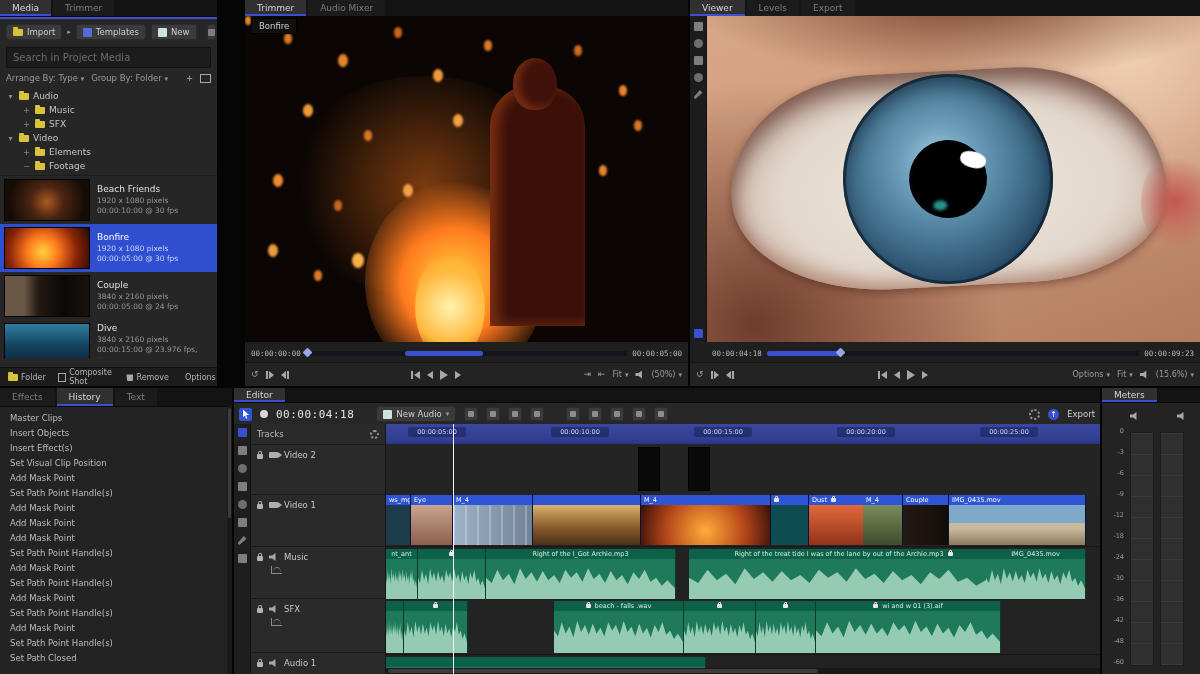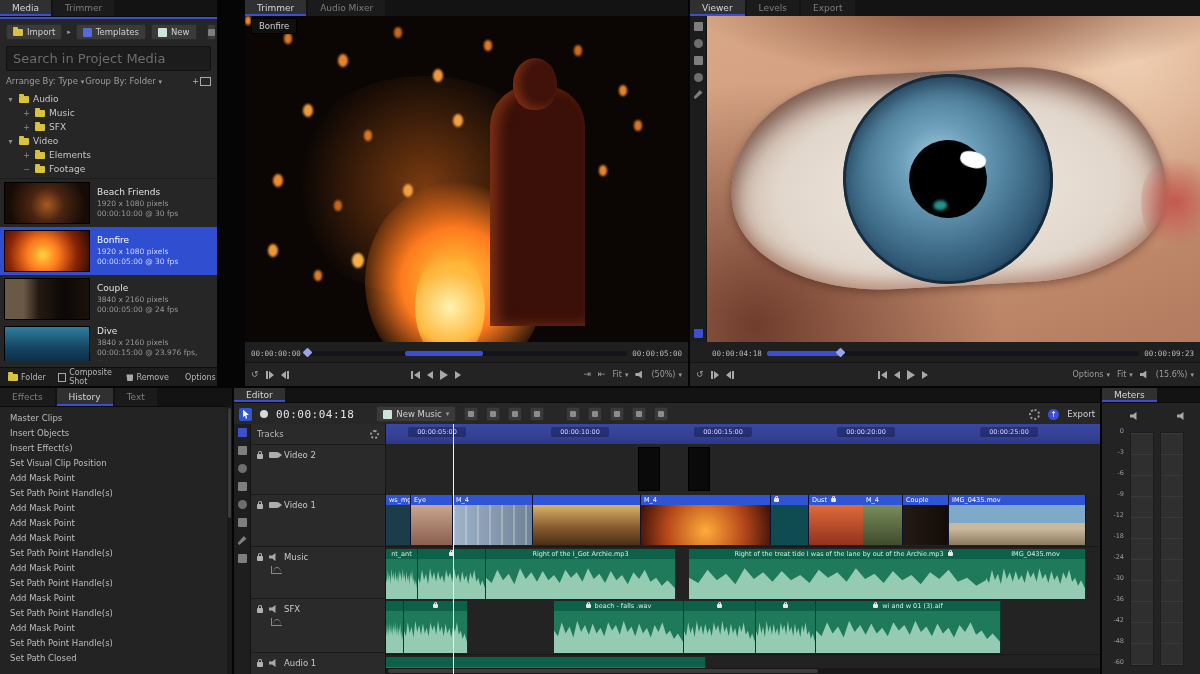--- a/index.html
+++ b/index.html
@@ -18,23 +18,23 @@
        padding:2px 6px;display:flex;align-items:center;gap:4px;white-space:nowrap;}
   .btn-sq{width:14px;height:14px;padding:0;justify-content:center;}
   .btn-sq.on{background:#3b4fd0;border-color:#2c3cab;}
   .folder-icon{width:10px;height:7px;background:#d9c33c;border-radius:1px;position:relative;display:inline-block;}
   .folder-icon:before{content:"";position:absolute;top:-2px;left:0;width:5px;height:2px;background:#d9c33c;border-radius:1px 1px 0 0;}
   .tpl-icon{width:9px;height:9px;background:#5669d8;border-radius:1px;display:inline-block;}
   .new-icon{width:9px;height:9px;background:#cfe3dd;border-radius:1px;display:inline-block;}
   .chev{color:#9a9a9a;font-size:7px;}
   .search{margin:1px 6px 4px 6px;}
   .search input{width:100%;box-sizing:border-box;background:#1c1c1c;border:1px solid #111;border-radius:2px;
-       color:#bdbdbd;font-size:13px;padding:4px 6px;outline:none;font-family:inherit;}
+       color:#bdbdbd;font-size:10px;padding:4px 6px;outline:none;font-family:inherit;}
   .search input::placeholder{color:#6d6d6d;}
-  .sortrow{display:flex;align-items:center;gap:1px;padding:1px 6px 4px 6px;font-size:8.5px;color:#9c9c9c;}
+  .sortrow{display:flex;align-items:center;gap:7px;padding:1px 6px 4px 6px;font-size:8.5px;color:#9c9c9c;}
   .sortrow .grow{flex:1;}
   .tree{padding:2px 0;}
   .trow{display:flex;align-items:center;gap:4px;height:14px;font-size:9px;color:#c6c6c6;}
   .twisty{width:9px;text-align:center;color:#8a8a8a;font-size:8px;}
   .mlist{height:182px;overflow:hidden;border-top:1px solid #1c1c1c;}
   .media-item{display:flex;gap:7px;padding:3px 4px;align-items:center;}
   .media-item.selected{background:#2f4fd0;}
   .thumb{width:84px;height:40px;border:1px solid #000;flex:none;}
   .thumb-beach{background:radial-gradient(circle at 50% 55%,#a85a22 0%,#4a2412 35%,#160c06 80%);}
   .thumb-fire{background:radial-gradient(circle at 45% 60%,#ffd23e 0%,#ff7a1e 30%,#8a2408 65%,#240a04 100%);}
@@ -500,21 +500,21 @@
 <section class="panel" id="editor">
   <div class="tabstrip">
     <div class="tab active">Editor</div>
   </div>
   <div class="etoolbar">
     <span class="sel-ic"></span>
     <span class="rec-dot"></span>
     <span class="etc">00:00:04:18</span>
     <div class="btn" style="margin-left:14px">
       <span class="new-icon"></span>
-      <span>New Music</span>
+      <span>New Audio</span>
       <span class="chev">▾</span>
     </div>
     <span class="eicon"></span>
     <span class="eicon"></span>
     <span class="eicon"></span>
     <span class="eicon"></span>
     <span style="width:6px"></span>
     <span class="eicon"></span>
     <span class="eicon"></span>
     <span class="eicon"></span>

